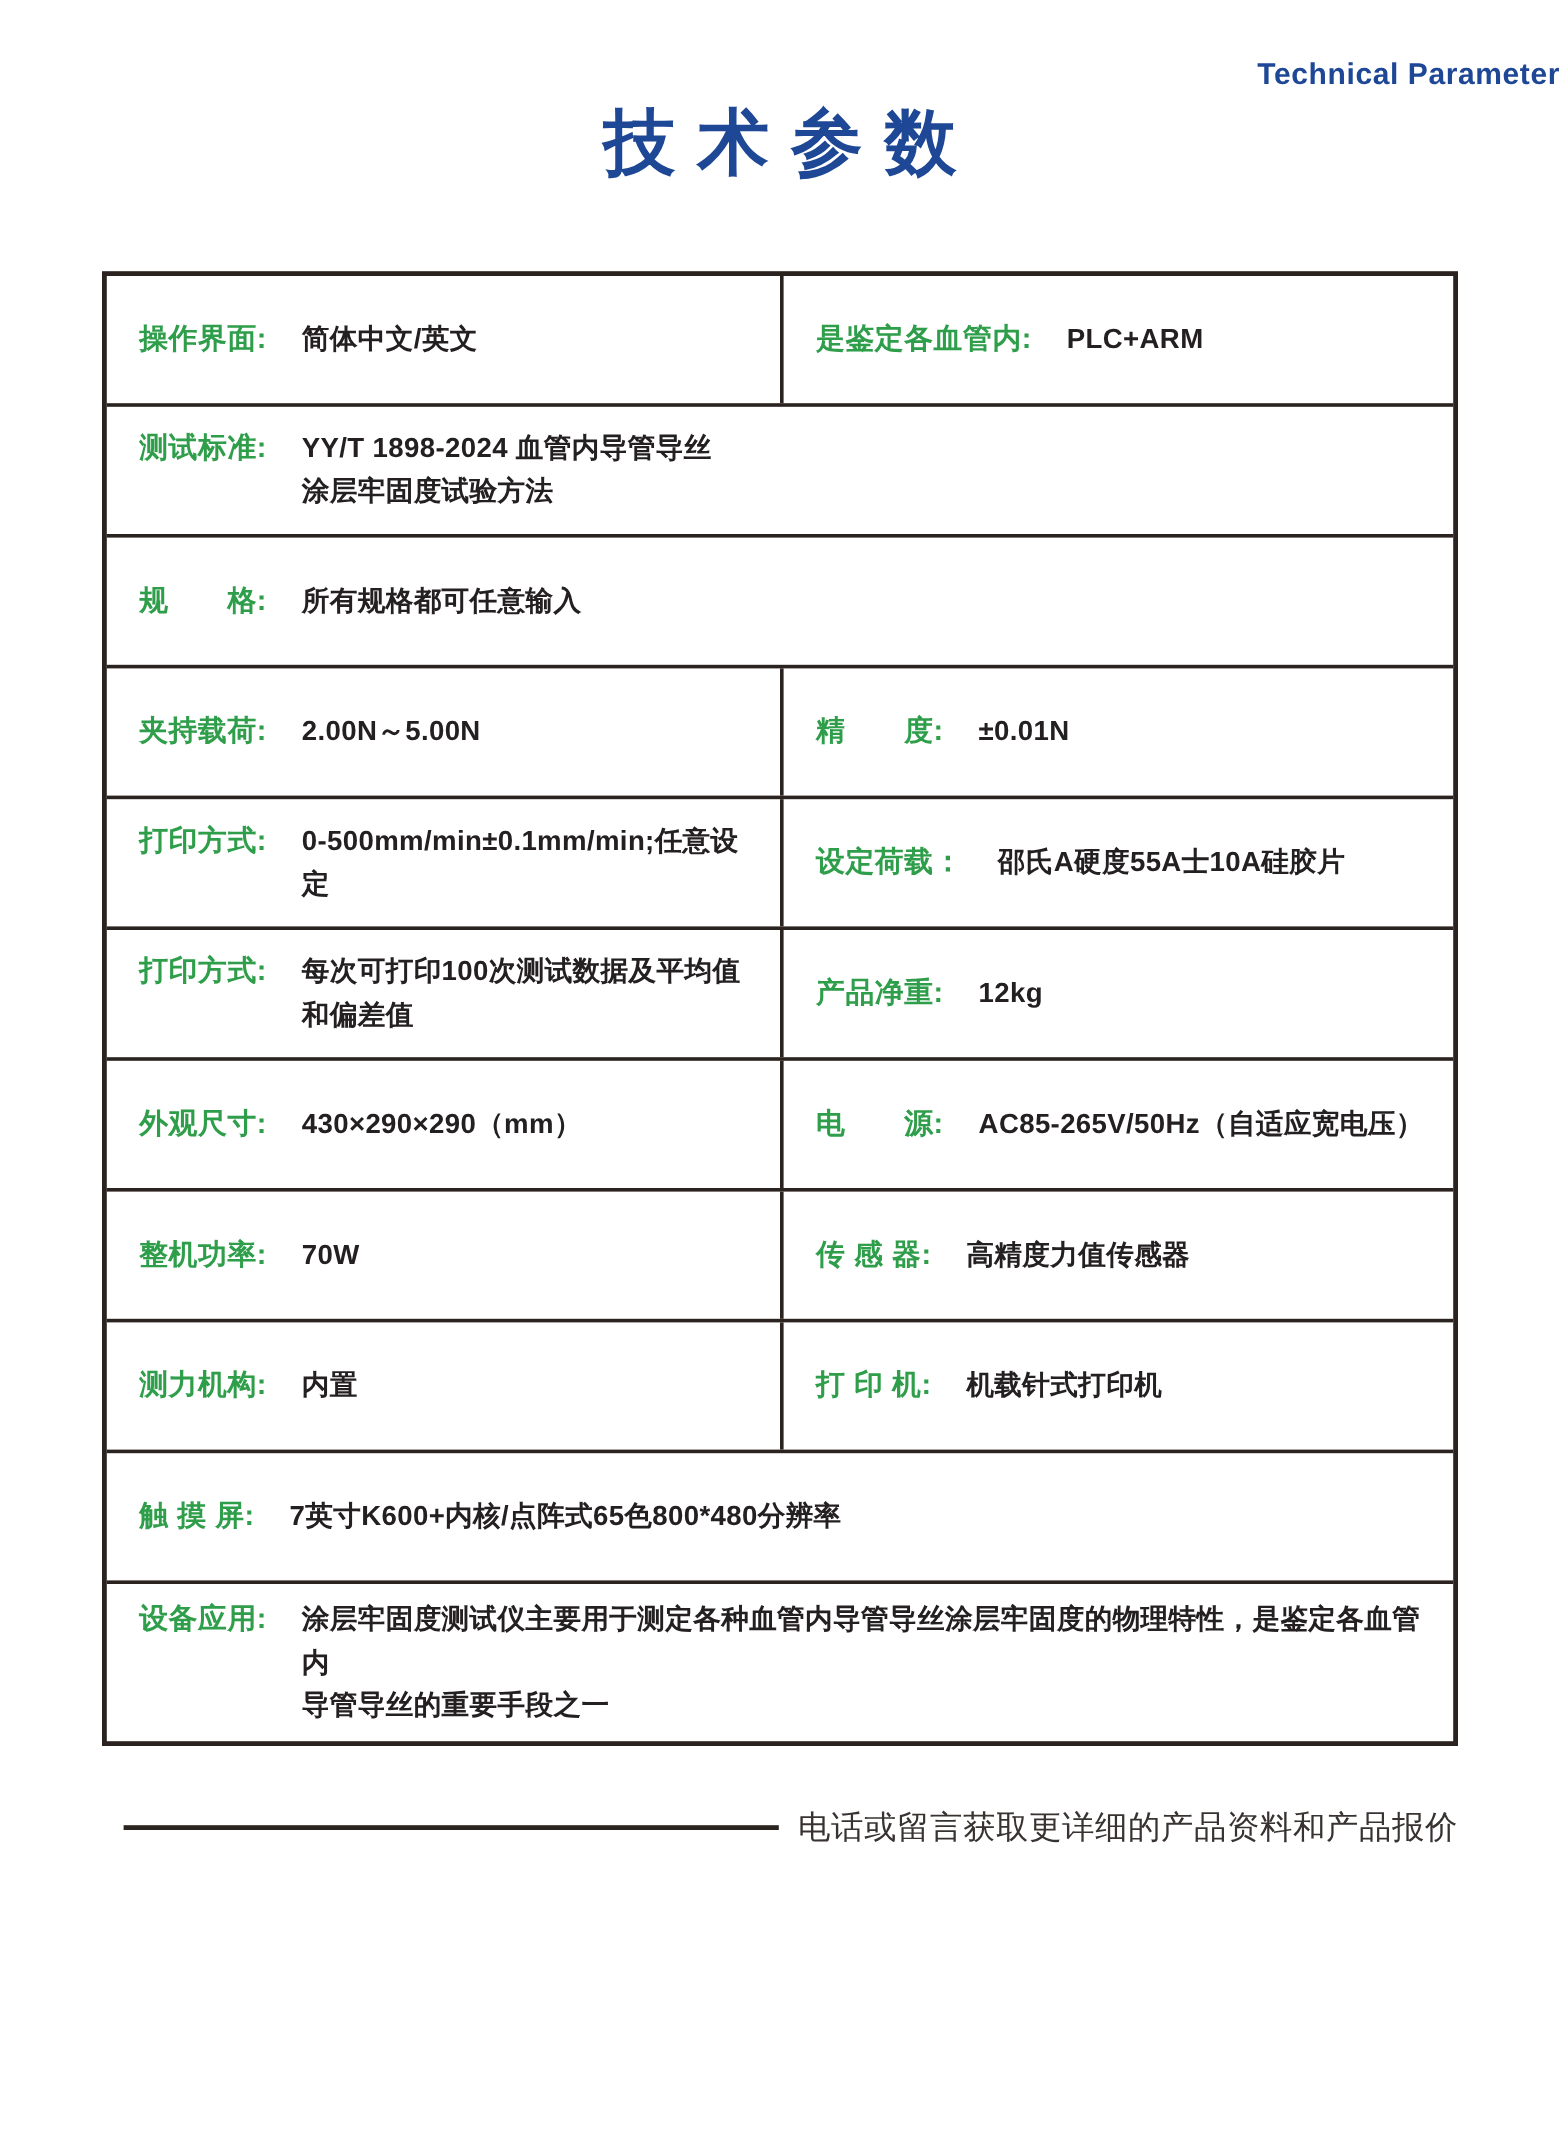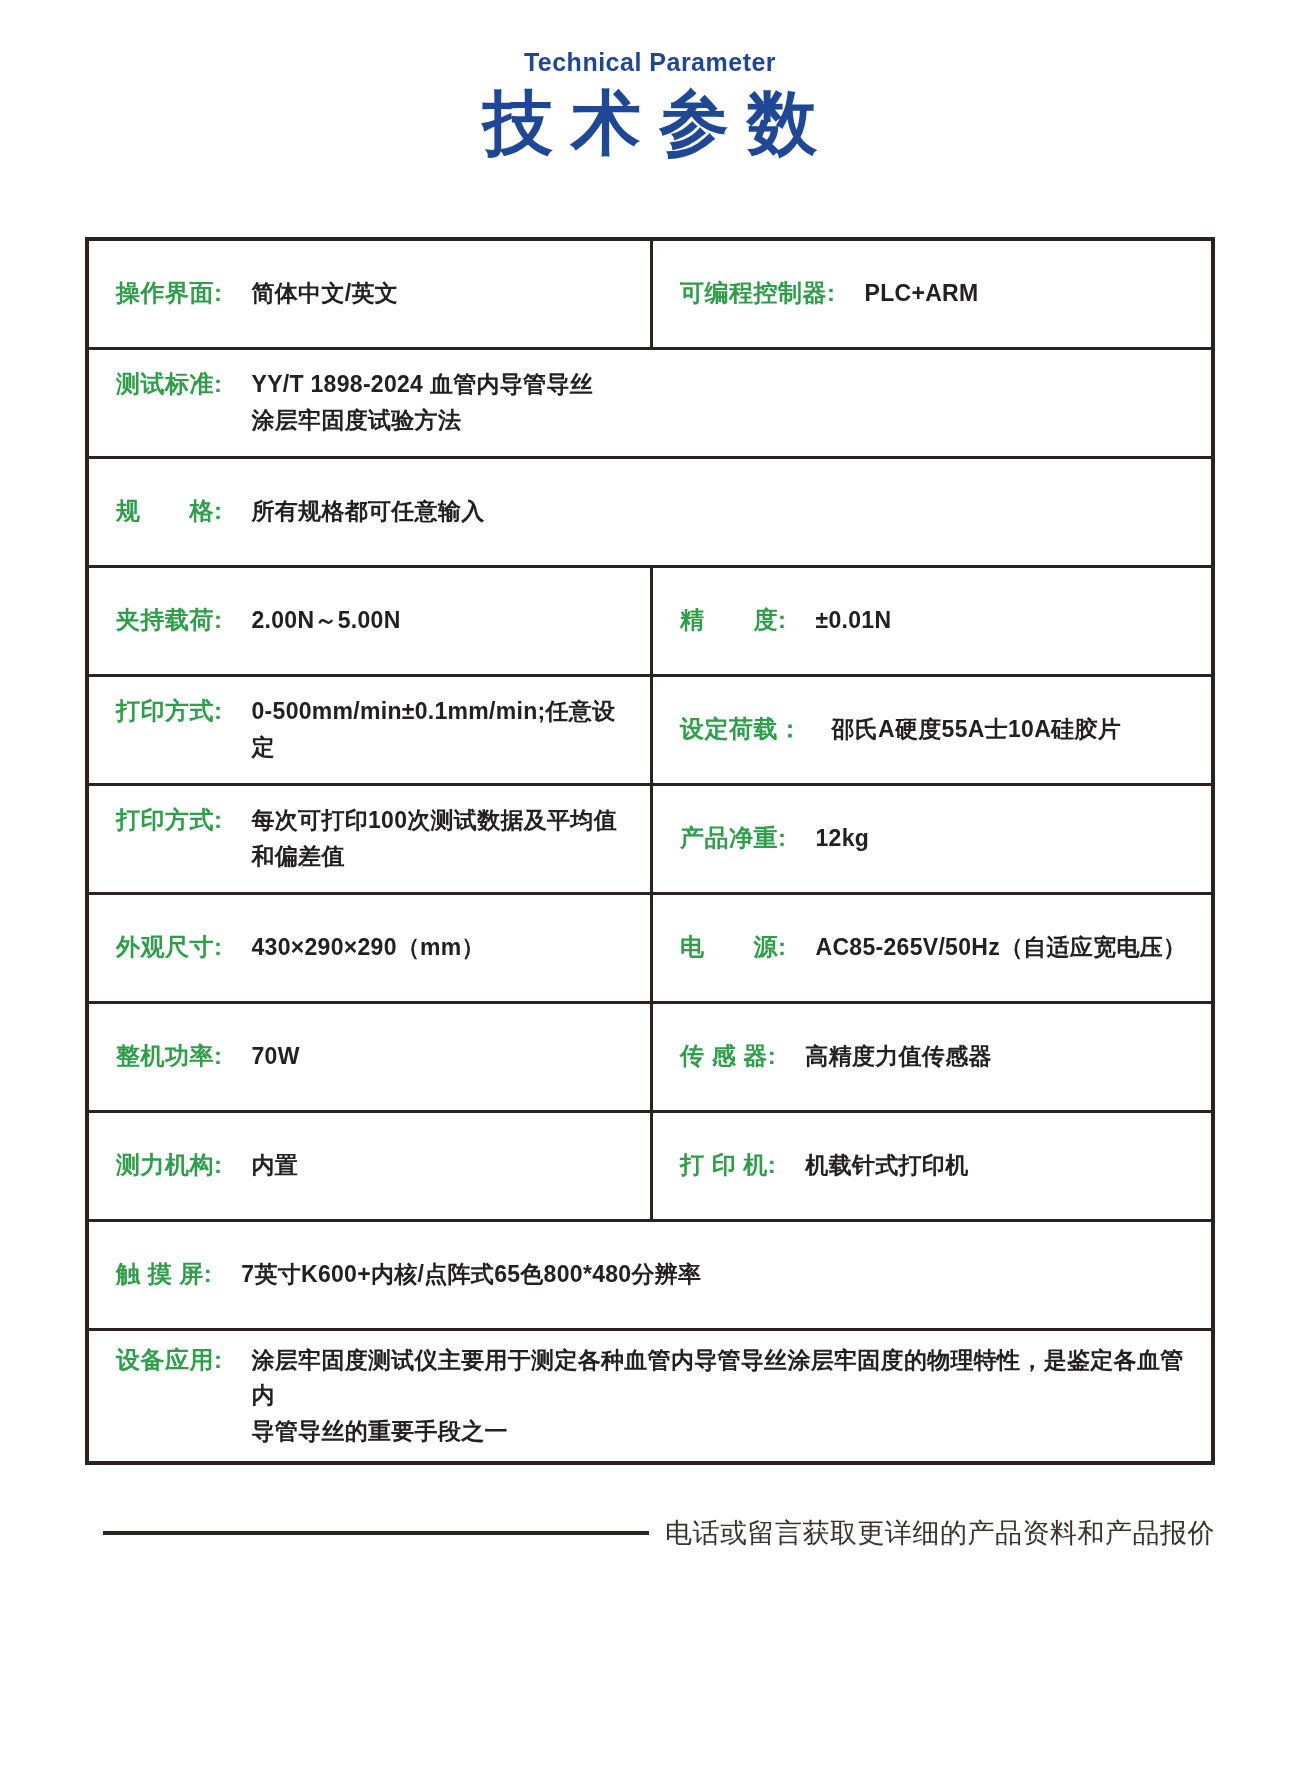--- a/index.html
+++ b/index.html
@@ -8,25 +8,25 @@
     font-family:"Liberation Sans","DejaVu Sans",sans-serif;
     color:var(--ink,#242021);
     -webkit-font-smoothing:antialiased;
   }
   .page{width:1300px;height:1777px;box-sizing:border-box;padding-top:48px;}
 
   
   .header{text-align:center;}
   .title-en{
     color:var(--blue,#1e4796);
-    font-size:25px;font-weight:700;letter-spacing:.5px;
+    font-size:25px;font-weight:700;letter-spacing:.5px;text-align:right;
   }
   .title-zh{
     color:var(--blue,#1e4796);
-    font-size:70px;font-weight:900;
+    font-size:60px;font-weight:900;
     letter-spacing:18px;margin:10px 0 0 18px; 
     line-height:1.05;
   }
 
   
   .table{
     margin:76px 85px 0 85px;
     border:4px solid var(--line,#2b2320);
   }
   .row{
@@ -85,21 +85,21 @@
 
   <div class="row">
         <div class="cell">
           <div class="pair">
             <span class="label">操作界面:</span>
             <span class="value">简体中文/英文</span>
           </div>
         </div>
         <div class="cell right">
           <div class="pair">
-            <span class="label">可编程控制器:</span>
+            <span class="label">是鉴定各血管内:</span>
             <span class="value">PLC+ARM</span>
           </div>
         </div>
       </div>
       <div class="row">
         <div class="cell">
           <div class="pair">
             <span class="label">测试标准:</span>
             <span class="value">YY/T 1898-2024 血管内导管导丝
 涂层牢固度试验方法</span>

